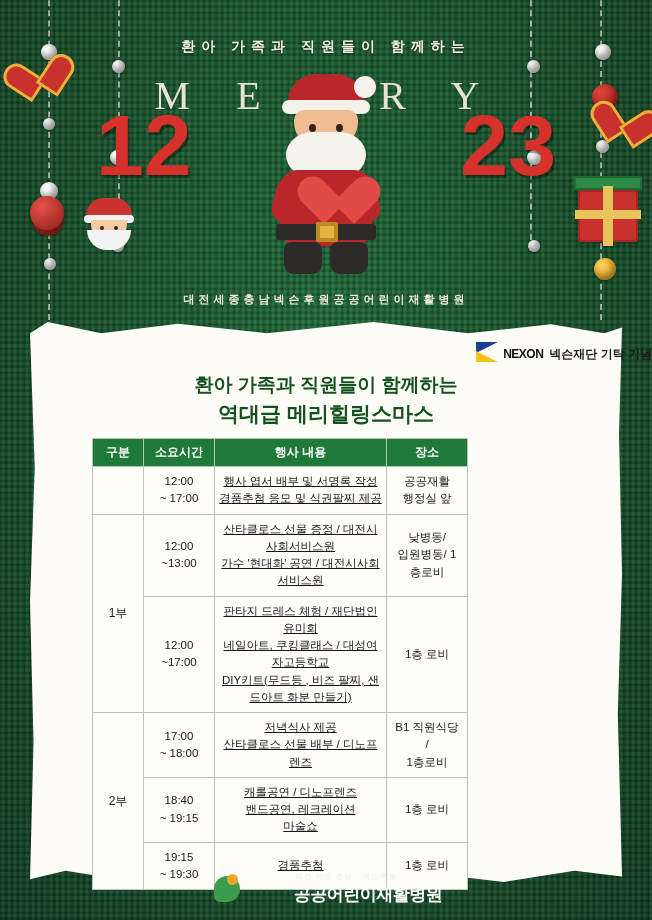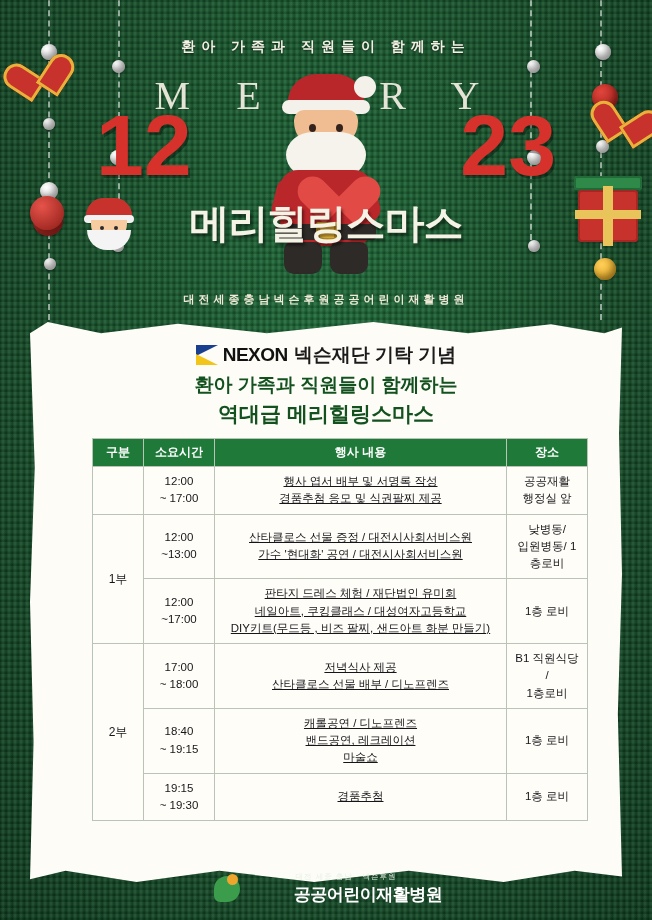--- a/index.html
+++ b/index.html
@@ -270,22 +270,22 @@
     box-shadow: 0 4px 12px rgba(0,0,0,0.4);
     clip-path: polygon(0% 2%, 3% 0%, 12% 2%, 25% 0.3%, 40% 2%, 58% 0%, 74% 2%, 88% 0.4%, 97% 2%, 100% 1%,
                        99.5% 20%, 100% 45%, 99.3% 70%, 100% 99%,
                        92% 98%, 80% 100%, 64% 98%, 48% 100%, 32% 98%, 18% 100%, 6% 98%, 0% 99.5%,
                        0.6% 75%, 0% 50%, 0.8% 26%);
   }
 
   .nexon-row {
     position: absolute;
     left: 0; right: 0; top: 342px;
-    text-align: center;
-    font-size: 19px;
+    text-align: right;
+    font-size: 12px;
     font-weight: bold;
     color: #1b1b1b;
   }
   .nexon-logo-mark {
     display: inline-block;
     width: 22px; height: 20px;
     vertical-align: -4px;
     margin-right: 5px;
     position: relative;
   }
@@ -315,21 +315,21 @@
     font-weight: bold;
     color: #15531f;
   }
   .sub-title-1 { top: 372px; font-size: 19px; color: #13521f; }
   .sub-title-2 { top: 400px; font-size: 21px; color: #13521f; }
 
   
   table {
     position: absolute;
     left: 92px; top: 438px;
-    width: 496px;
+    width: 376px;
     border-collapse: collapse;
     font-size: 11.5px;
     color: #16161a;
     background: #fffdf8;
   }
   th {
     background: #1f7a3a;
     color: #ffffff;
     font-weight: bold;
     font-size: 12px;
@@ -451,21 +451,20 @@
     <div class="s-arm l"></div>
     <div class="s-arm r"></div>
     <div class="s-body"></div>
     <div class="s-heart"></div>
     <div class="s-belt"></div>
     <div class="s-buckle"></div>
     <div class="s-boot l"></div>
     <div class="s-boot r"></div>
   </div>
 
-  <div class="merry-kr">메리힐링스마스</div>
   <div class="hospital-line">대전세종충남넥슨후원공공어린이재활병원</div>
 
   <div class="panel"></div>
 
   <div class="nexon-row">
     <span class="nexon-logo-mark">
       <span class="t"></span><span class="b"></span>
     </span><span class="nexon-word">NEXON</span><span>넥슨재단 기탁 기념</span>
   </div>
 

